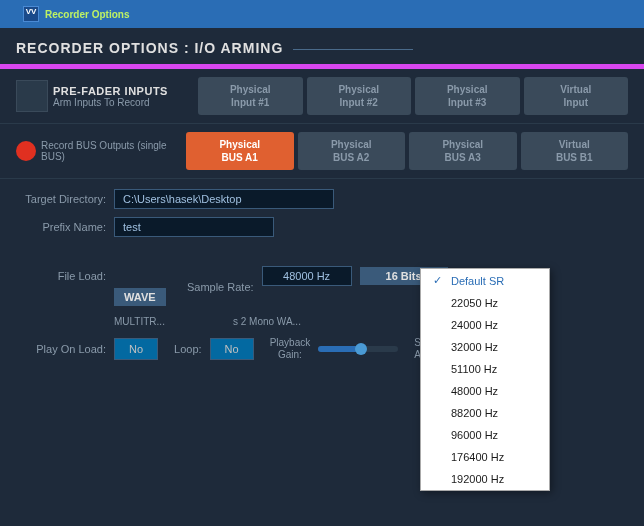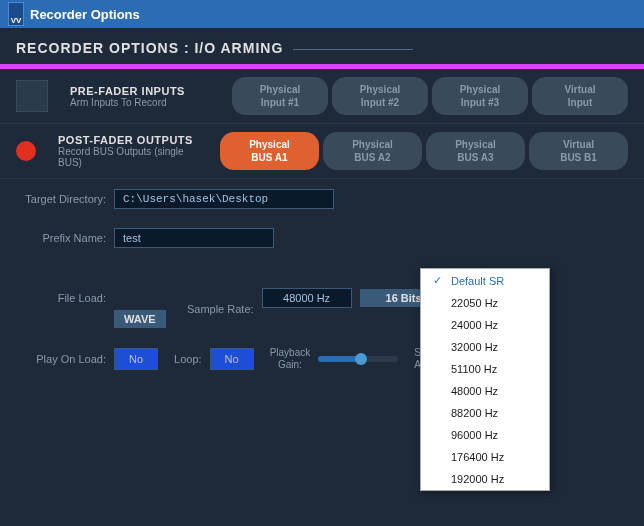--- a/index.html
+++ b/index.html
@@ -16,33 +16,34 @@
     .title-bar {
       background: #2a6db5;
       height: 28px;
       display: flex;
       align-items: center;
       padding: 0 8px;
       gap: 6px;
     }
     .title-bar-icon {
       width: 16px;
-      height: 24px;
+      height: 16px;
       background: #1a4a8a;
       border: 1px solid #4a8ad4;
       display: flex;
-      align-items: flex-end;
+      align-items: flex-start;
       justify-content: center;
       font-size: 8px;
       color: #fff;
       font-weight: bold;
+      margin-left: 15px;
     }
     .title-bar-text {
-      color: #ffffff;
-      font-size: 13px;
+      color: #bef264;
+      font-size: 10px;
       font-weight: bold;
     }
     .main-content {
       background: #1e2a3a;
       height: calc(100% - 28px);
     }
     .section-header {
       background: #1e2a3a;
       padding: 12px 16px 8px;
       border-bottom: 5px solid #d946ef;
@@ -61,21 +62,21 @@
       background: #4a6a8a;
       margin-left: 10px;
       vertical-align: middle;
     }
     .input-row {
       display: flex;
       align-items: center;
       padding: 8px 16px;
       background: #1e2a3a;
       border-bottom: 1px solid #2a3a4a;
-      gap: 22px;
+      gap: 5px;
     }
     .row-icon {
       width: 32px;
       height: 32px;
       background: #2a3a4a;
       border: 1px solid #3a4a5a;
       flex-shrink: 0;
     }
     .row-label-group {
       flex: 0 0 140px;
@@ -92,40 +93,40 @@
     }
     .buttons-group {
       display: flex;
       gap: 4px;
       flex: 1;
     }
     .input-btn {
       flex: 1;
       padding: 6px 4px;
       border: none;
-      border-radius: 14px;
+      border-radius: 3px;
       font-size: 10px;
       font-weight: bold;
       text-align: center;
       cursor: pointer;
       line-height: 1.3;
     }
     .input-btn.active {
       background: #e06030;
       color: #fff;
     }
     .input-btn.inactive {
       background: #3a4a5a;
       color: #8a9aaa;
     }
     .form-section {
       padding: 10px 16px;
       display: flex;
       flex-direction: column;
-      gap: 19px;
+      gap: 8px;
     }
     .form-row {
       display: flex;
       align-items: center;
       gap: 8px;
     }
     .form-label {
       color: #8a9aaa;
       font-size: 11px;
       min-width: 90px;
@@ -167,21 +168,21 @@
       color: #8a9aaa;
       font-size: 10px;
       padding: 2px 0;
     }
     .playback-row {
       display: flex;
       align-items: center;
       gap: 8px;
     }
     .toggle-btn {
-      background: #1d4ed8;
+      background: #0369a1;
       border: 1px solid #3a5a7a;
       color: #c0c0c0;
       padding: 4px 14px;
       font-size: 11px;
       cursor: pointer;
     }
     .playback-label {
       color: #8a9aaa;
       font-size: 11px;
     }
@@ -275,51 +276,55 @@
       <button class="input-btn inactive">Physical<br>Input #1</button>
       <button class="input-btn inactive">Physical<br>Input #2</button>
       <button class="input-btn inactive">Physical<br>Input #3</button>
       <button class="input-btn inactive">Virtual<br>Input</button>
     </div>
   </div>
 
   <div class="input-row">
     <div class="red-circle"></div>
     <div class="row-label-group">
-      <div class="row-label-main">POST-FADER OUTPUTS</div>
       <div class="row-label-sub">Record BUS Outputs (single BUS)</div>
     </div>
     <div class="buttons-group">
       <button class="input-btn active">Physical<br>BUS A1</button>
       <button class="input-btn inactive">Physical<br>BUS A2</button>
       <button class="input-btn inactive">Physical<br>BUS A3</button>
       <button class="input-btn inactive">Virtual<br>BUS B1</button>
     </div>
   </div>
 
   <div class="form-section">
 
     <div class="form-row">
       <span class="form-label">Target Directory:</span>
-      <input class="form-value" type="text" value="C:\Users\hasek\Desktop" style="width: 220px; font-family: Liberation Mono, monospace;">
+      <input class="form-value" type="text" value="C:\Users\hasek\Desktop" style="width: 220px;">
     </div>
 
     <div class="form-row">
       <span class="form-label">Prefix Name:</span>
       <input class="form-value" type="text" value="test" style="width: 120px;">
     </div>
 
     <div class="form-row">
       <span class="form-label">File Load:</span>
       <span class="file-type-badge">WAVE</span>
       <span class="form-label" style="min-width:80px;margin-top:22px;">Sample Rate:</span>
       <button class="sample-rate-btn">48000 Hz</button>
       <span class="bit-depth-badge">16 Bits</span>
     </div>
 
+    <div class="form-row">
+      <span class="form-label"></span>
+      <span class="multitrack-row">MULTITR...</span>
+      <span class="multitrack-row" style="margin-left:60px;">s 2 Mono WA...</span>
+    </div>
 
     <div class="playback-row">
       <span class="form-label">Play On Load:</span>
       <button class="toggle-btn">No</button>
       <span class="playback-label" style="margin-left:8px;">Loop:</span>
       <button class="toggle-btn">No</button>
       <span class="playback-label" style="margin-left:8px; font-size:10px; text-align:center; line-height:1.2;">Playback<br>Gain:</span>
       <div class="slider-container">
         <div class="slider-track">
           <div class="slider-fill"></div>

